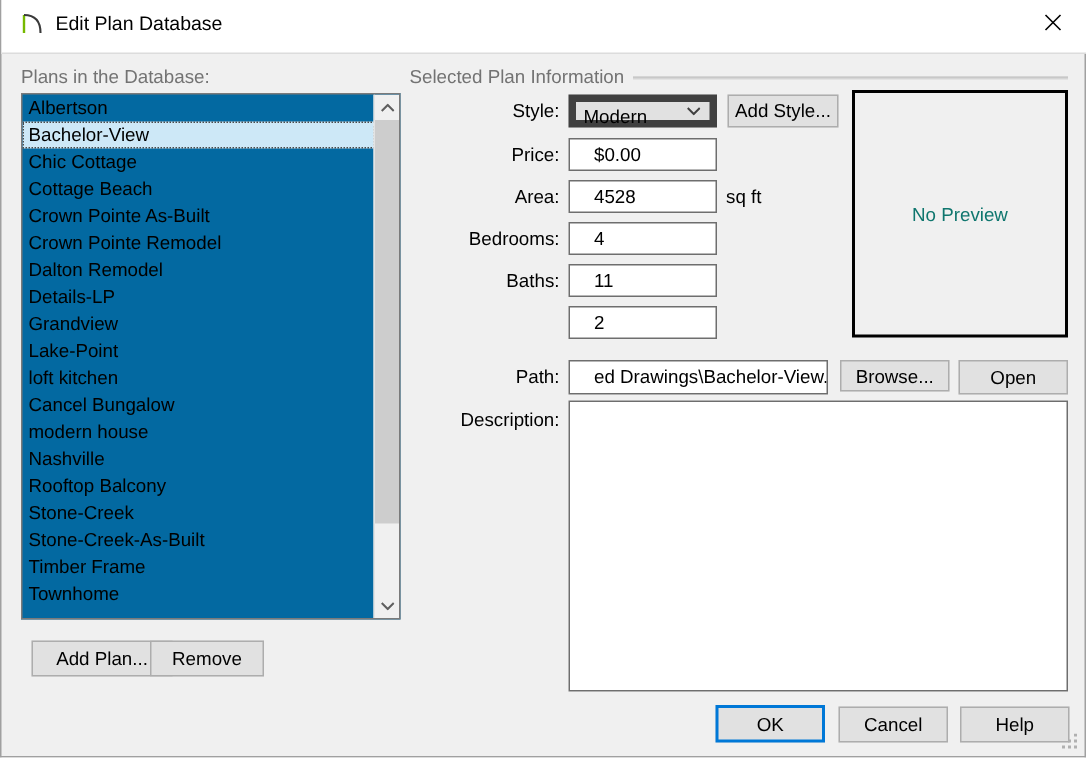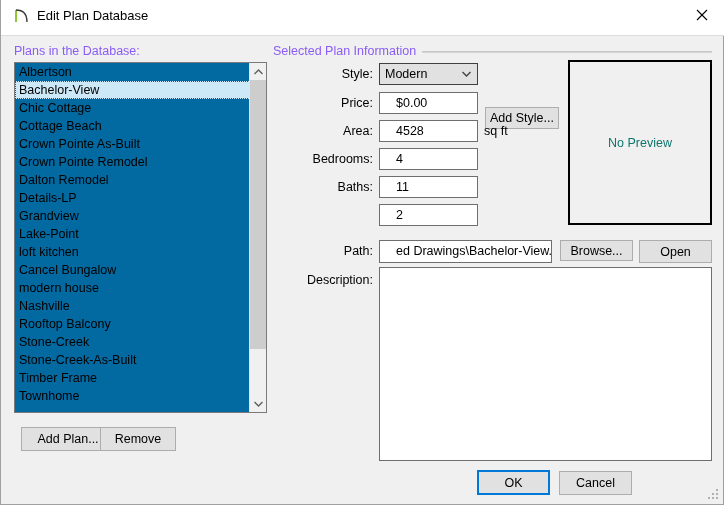--- a/index.html
+++ b/index.html
@@ -56,21 +56,21 @@
     align-items: center;
     justify-content: center;
     cursor: default;
   }
   .close-btn svg { display: block; }
 
   
   .group-label {
     position: absolute;
     font-size: 12.5px;
-    color: #8b5cf6;
+    color: #737373;
     white-space: nowrap;
   }
   .group-rule {
     position: absolute;
     height: 1px;
     background: #d5d5d5;
     border-top: 1px solid #c8c8c8;
   }
 
   
@@ -164,21 +164,21 @@
     color: #000;
     line-height: 20px;
     padding: 0 0 0 16px;
     white-space: nowrap;
     overflow: hidden;
     cursor: text;
   }
   .combo {
     position: absolute;
     background: #e1e1e1;
-    border: 1px solid #404040;
+    border: 5px solid #404040;
     box-sizing: border-box;
     font-size: 12.5px;
     color: #000;
     line-height: 20px;
     padding-left: 5px;
     white-space: nowrap;
     cursor: default;
   }
   .combo .arrow {
     position: absolute;
@@ -299,21 +299,21 @@
 
   <div class="flabel" style="left:272px; top:64px; width:100px;">Style:</div>
   <div class="combo" style="left:378px; top:63px; width:99px; height:22px;">
     <span>Modern</span>
     <span class="arrow">
       <svg width="9" height="6" viewBox="0 0 9 6">
           <path d="M0.5 1 L4.5 5 L8.5 1" fill="none" stroke="#404040" stroke-width="1.3"></path>
         </svg>
     </span>
   </div>
-  <div class="btn" style="left:484px; top:63px; width:74px; height:22px;margin-top:44px;">Add Style...</div>
+  <div class="btn" style="left:484px; top:63px; width:74px; height:22px;">Add Style...</div>
 
   <div class="flabel" style="left:272px; top:93px; width:100px;">Price:</div>
   <div class="field" style="left:378px; top:92px; width:99px; height:22px;">$0.00</div>
 
   <div class="flabel" style="left:272px; top:121px; width:100px;">Area:</div>
   <div class="field" style="left:378px; top:120px; width:99px; height:22px;">4528</div>
   <div class="unit" style="left:483px; top:121px;">sq ft</div>
 
   <div class="flabel" style="left:272px; top:149px; width:100px;">Bedrooms:</div>
   <div class="field" style="left:378px; top:148px; width:99px; height:22px;">4</div>
@@ -330,20 +330,21 @@
   <div class="flabel" style="left:272px; top:241px; width:100px;">Path:</div>
   <div class="field" style="left:378px; top:240px; width:173px; height:23px;">ed Drawings\Bachelor-View.plan</div>
   <div class="btn" style="left:559px; top:240px; width:73px; height:21px;">Browse...</div>
   <div class="btn" style="left:638px; top:240px; width:73px; height:23px;">Open</div>
 
   <div class="flabel" style="left:262px; top:270px; width:110px;">Description:</div>
   <div class="textarea"></div>
 
   <div class="btn default" style="left:476px; top:470px; width:73px; height:25px;">OK</div>
   <div class="btn" style="left:558px; top:471px; width:73px; height:24px;">Cancel</div>
+  <div class="btn" style="left:639px; top:471px; width:73px; height:24px;">Help</div>
 
   <div class="grip">
     <svg width="12" height="12" viewBox="0 0 12 12">
       <rect x="8" y="8" width="2" height="2" fill="#b0b0b0"></rect>
       <rect x="4" y="8" width="2" height="2" fill="#b0b0b0"></rect>
       <rect x="0" y="8" width="2" height="2" fill="#b0b0b0"></rect>
       <rect x="8" y="4" width="2" height="2" fill="#b0b0b0"></rect>
       <rect x="4" y="4" width="2" height="2" fill="#b0b0b0"></rect>
       <rect x="8" y="0" width="2" height="2" fill="#b0b0b0"></rect>
     </svg>

